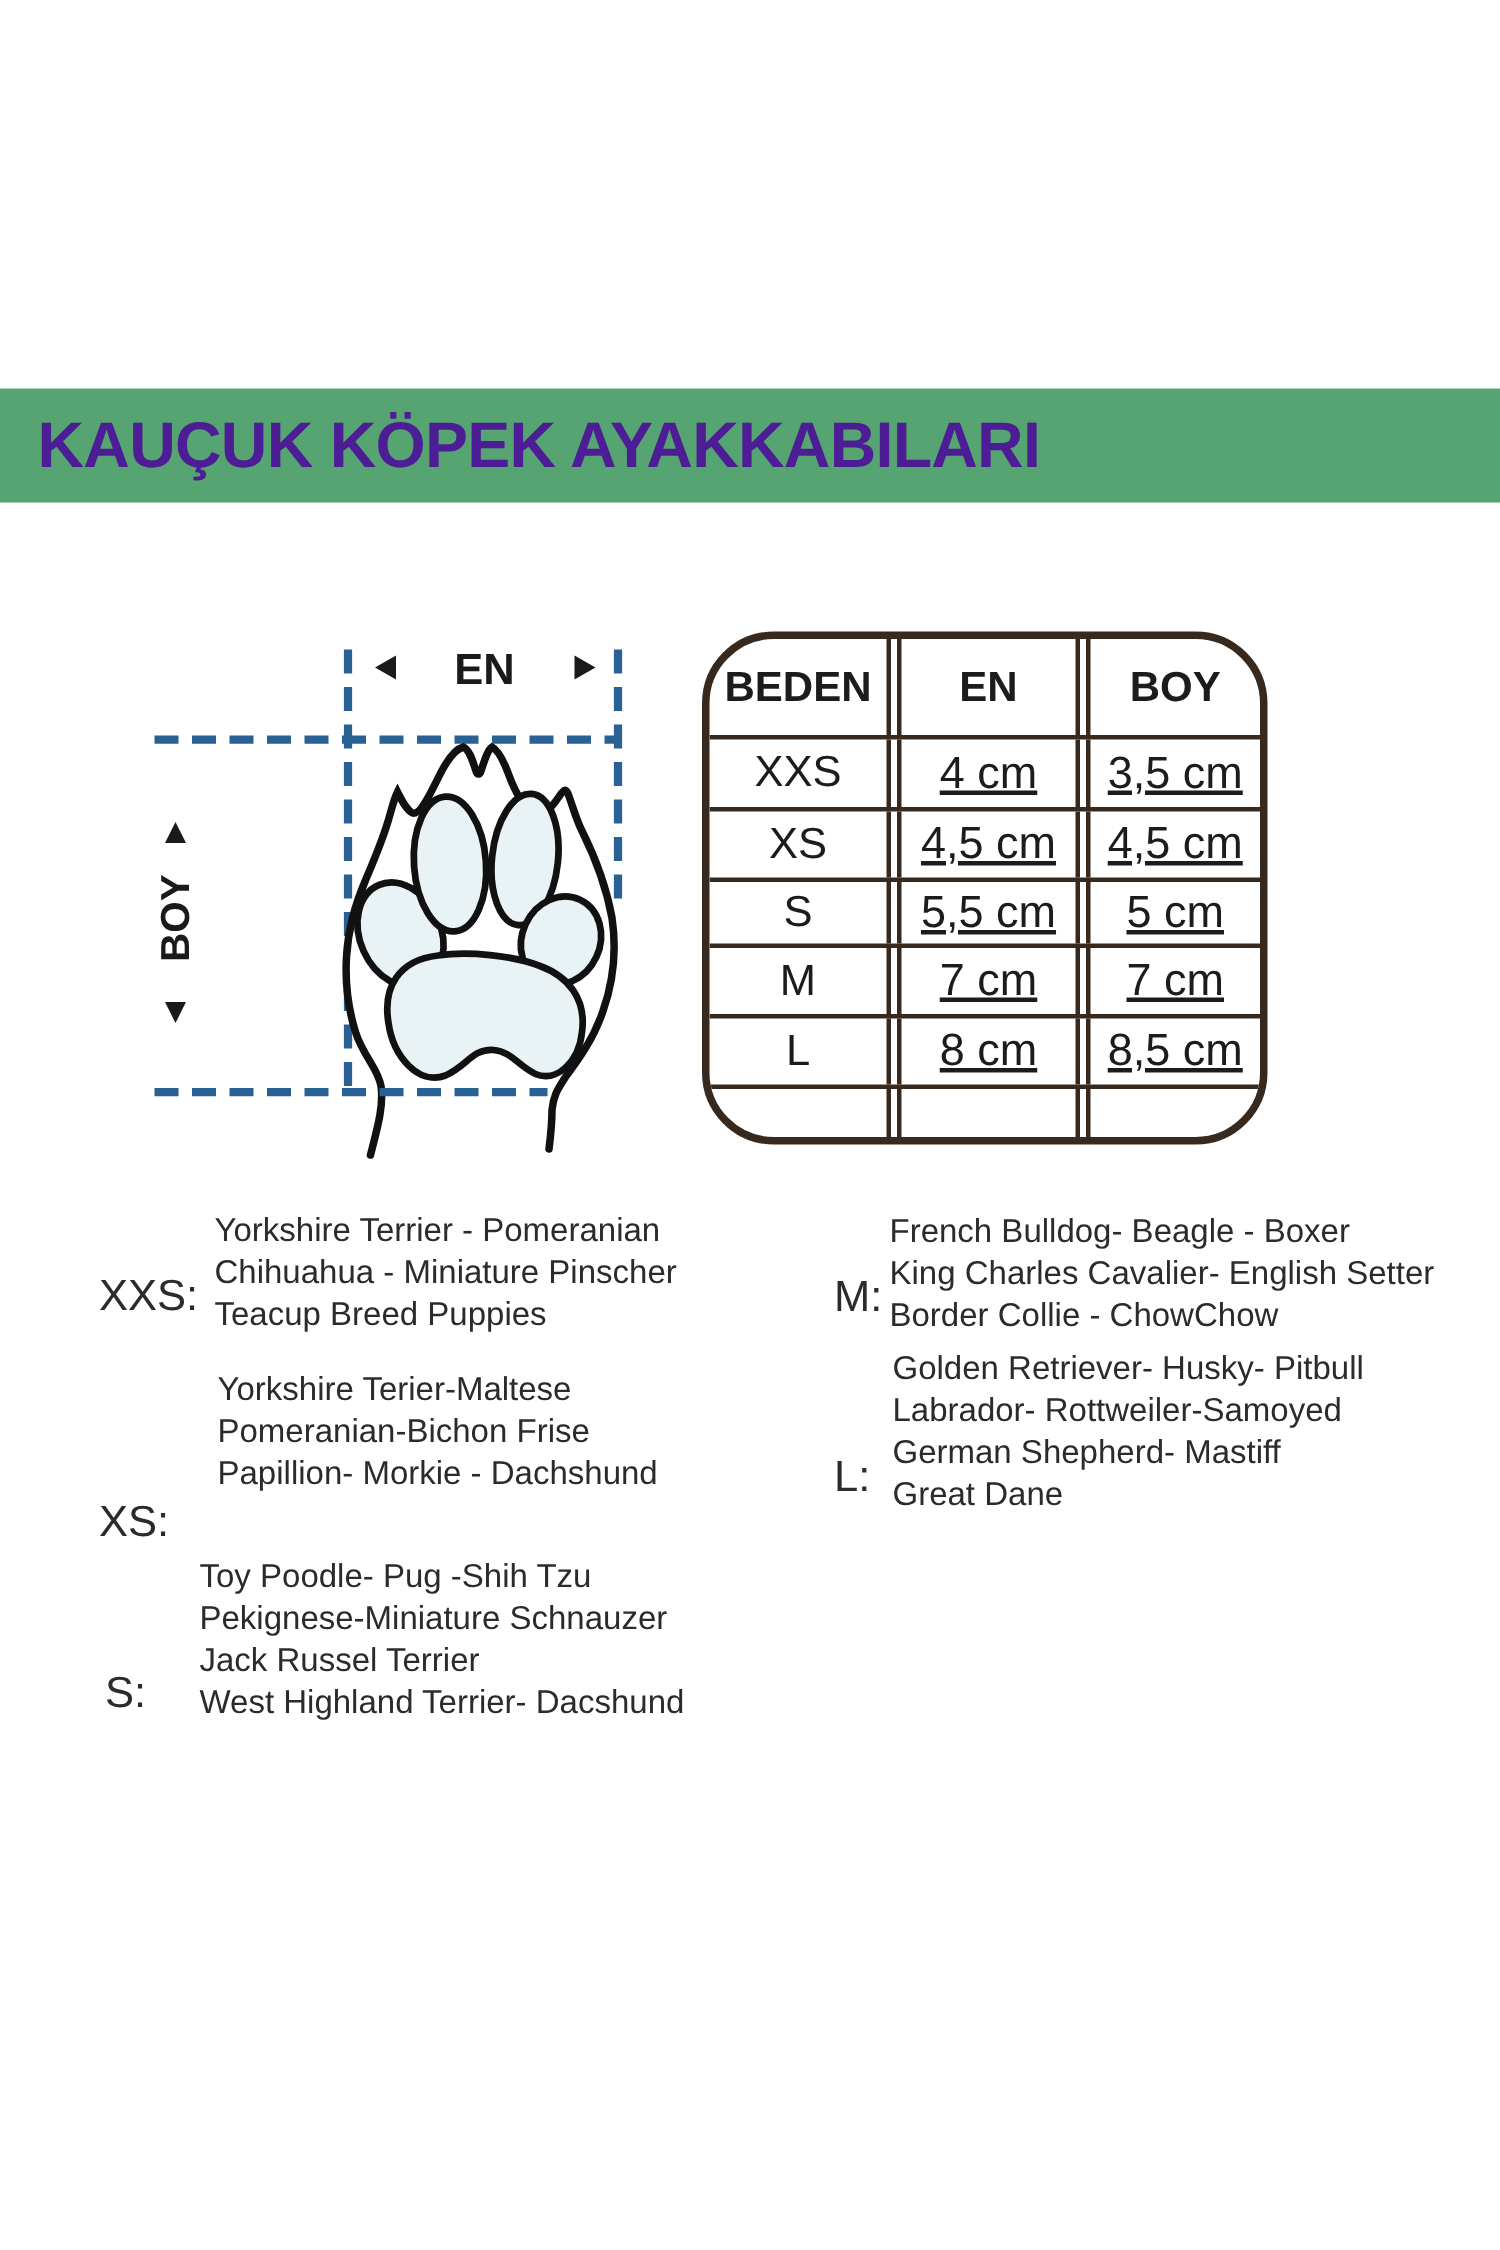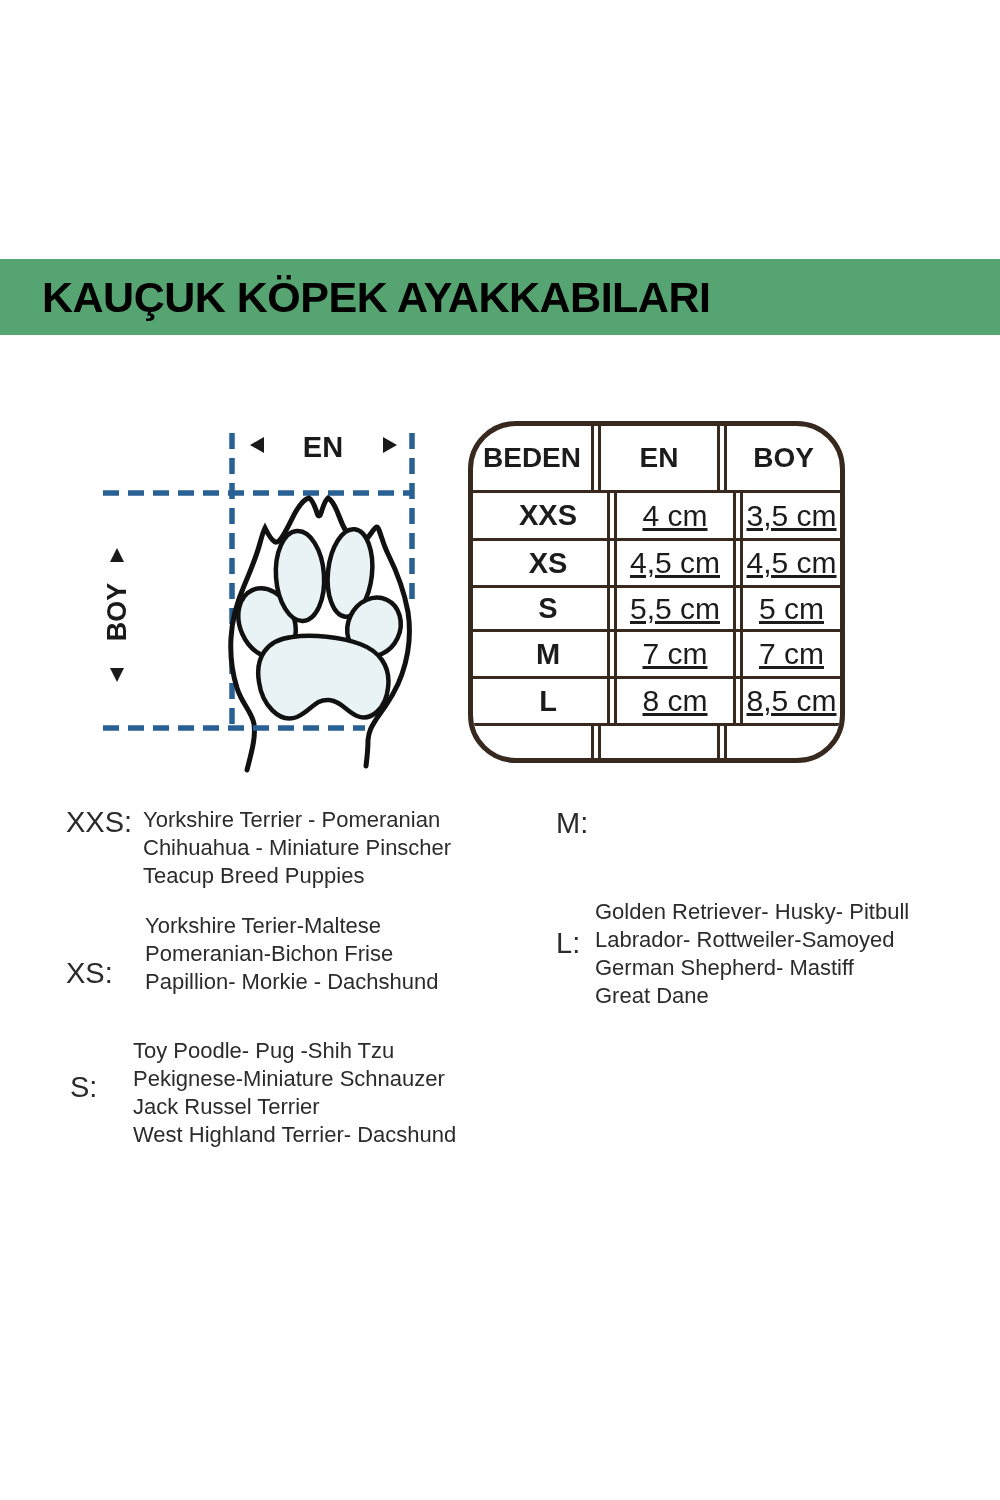--- a/index.html
+++ b/index.html
@@ -6,21 +6,21 @@
   #canvas{
     position:relative;width:1000px;height:1500px;background:#ffffff;overflow:hidden;
     font-family:"Liberation Sans","DejaVu Sans",sans-serif;color:#262626;
   }
   
   .title-band{
     position:absolute;left:0;top:259px;width:1000px;height:76px;
     background:#56a472;display:flex;align-items:center;
   }
   .title-band .title{
-    margin-left:42px;font-size:43px;font-weight:bold;color:#000000;letter-spacing:-0.5px;
+    margin-left:25px;font-size:43px;font-weight:bold;color:#4c1d95;letter-spacing:-0.5px;
     white-space:nowrap;
   }
   
   .diagram{position:absolute;left:0;top:380px;width:460px;height:420px;}
   .diagram svg{position:absolute;left:0;top:0;}
   .en-label{
     position:absolute;left:288px;top:431px;width:70px;height:32px;line-height:32px;
     text-align:center;font-size:29px;font-weight:bold;color:#1a1a1a;
   }
   .boy-label{
@@ -39,24 +39,24 @@
   .t-cell{display:flex;align-items:center;justify-content:center;font-size:30px;}
   .c1{width:118px;}
   .c2{width:116px;}
   .c3{flex:1;}
   .sepcol{width:4px;border-left:3px solid #38291f;border-right:3px solid #38291f;}
   .t-row.head{height:64px;}
   .t-row.head .t-cell{font-weight:bold;font-size:28px;color:#1c1c1c;}
   .t-row.r{height:44px;}
   .t-row.r3{height:41px;}
   .t-row.r1{height:45px;}
-  .t-cell.size{font-weight:bold;font-size:29px;color:#1c1c1c;padding-left:16px;}
+  .t-cell.size{font-weight:normal;font-size:29px;color:#1c1c1c;}
   .t-cell.val{font-weight:normal;color:#1c1c1c;text-decoration:underline;}
   
-  .size-label{position:absolute;font-size:29px;color:#2b2b2b;white-space:nowrap;}
+  .size-label{position:absolute;font-size:29px;color:#2b2b2b;white-space:nowrap;margin-top:42px;}
   .size-lines{position:absolute;font-size:22px;line-height:28px;color:#2b2b2b;white-space:nowrap;}
   .lab-xxs{left:66px;top:806px;}
   .txt-xxs{left:143px;top:806px;}
   .lab-xs{left:66px;top:957px;}
   .txt-xs{left:145px;top:912px;}
   .lab-s{left:70px;top:1071px;}
   .txt-s{left:133px;top:1037px;}
   .lab-m{left:556px;top:807px;}
   .txt-m{left:593px;top:807px;}
   .lab-l{left:556px;top:927px;}
@@ -199,20 +199,25 @@
 
   <div class="size-label lab-s">S:</div>
   <div class="size-lines txt-s">
     <div>Toy Poodle- Pug -Shih Tzu</div>
     <div>Pekignese-Miniature Schnauzer</div>
     <div>Jack Russel Terrier</div>
     <div>West Highland Terrier- Dacshund</div>
   </div>
 
   <div class="size-label lab-m">M:</div>
+  <div class="size-lines txt-m">
+    <div>French Bulldog- Beagle - Boxer</div>
+    <div>King Charles Cavalier- English Setter</div>
+    <div>Border Collie - ChowChow</div>
+  </div>
 
   <div class="size-label lab-l">L:</div>
   <div class="size-lines txt-l">
     <div>Golden Retriever- Husky- Pitbull</div>
     <div>Labrador- Rottweiler-Samoyed</div>
     <div>German Shepherd- Mastiff</div>
     <div>Great Dane</div>
   </div>
 
 </div>

